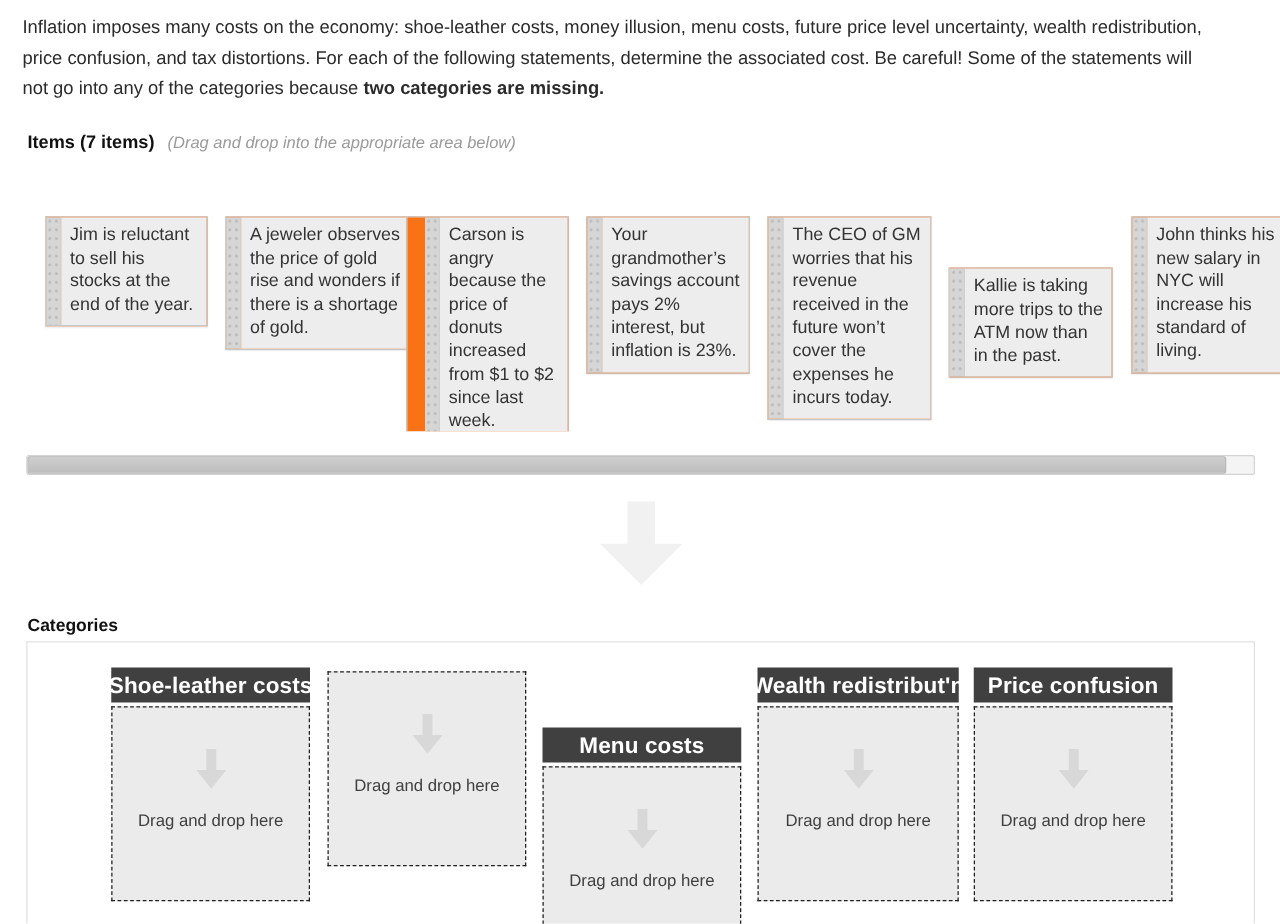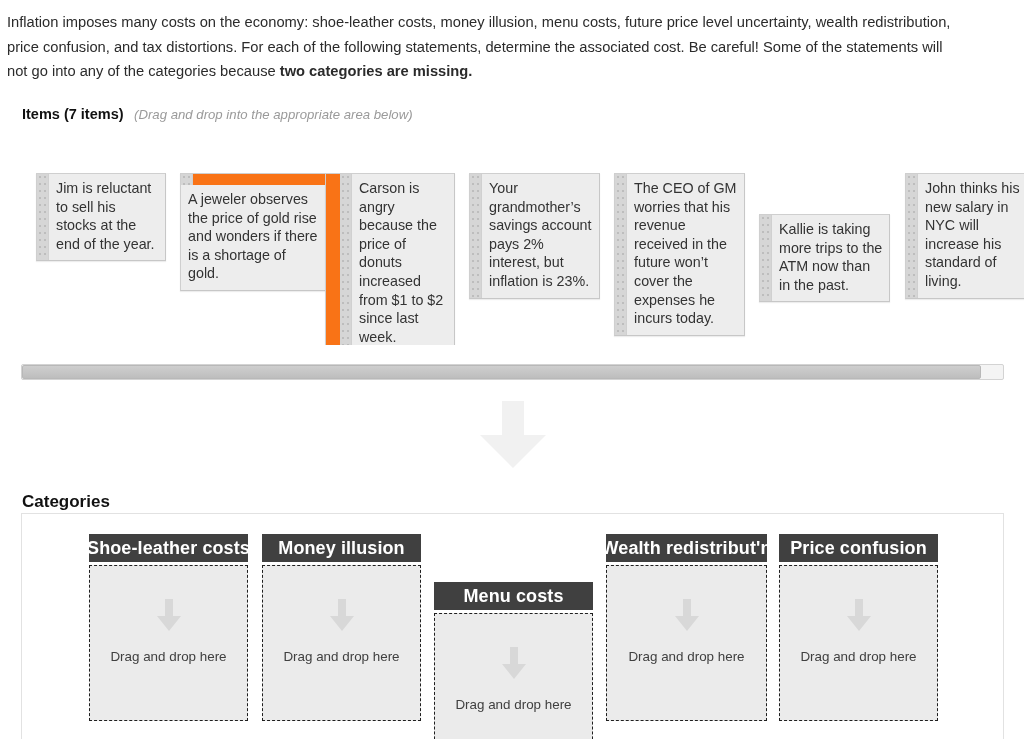--- a/index.html
+++ b/index.html
@@ -13,21 +13,21 @@
     position: relative;
     overflow: hidden;
     font-family: "Liberation Sans", sans-serif;
     color: #222222;
     -webkit-font-smoothing: antialiased;
   }
 
   
   #intro {
     position: absolute;
-    left: 7px;
+    left: 18px;
     top: 10px;
     width: 958px;
     font-size: 14.7px;
     line-height: 24.5px;
     color: #2b2b2b;
   }
   #intro b { font-weight: bold; }
 
   
   #items-header {
@@ -121,21 +121,21 @@
     top: 401px;
     width: 70px;
     height: 68px;
   }
 
   
   #categories-title {
     position: absolute;
     left: 22px;
     top: 492px;
-    font-size: 17px;
+    font-size: 14px;
     font-weight: bold;
     color: #111111;
   }
   #categories-panel {
     position: absolute;
     left: 21px;
     top: 513px;
     width: 983px;
     height: 226px;
     box-sizing: border-box;
@@ -196,21 +196,21 @@
 <div id="items-header">
   <span id="items-title">Items (7 items)</span>
   <span id="items-hint">(Drag and drop into the appropriate area below)</span>
 </div>
 
 <div id="items-strip">
     <div class="item-card" style="left: 36px; width: 130px;">
       <div class="grip"></div>
       <div class="item-text">Jim is reluctant to sell his stocks at the end of the year.</div>
     </div>
-    <div class="item-card" style="left: 180px; width: 147px; flex-direction: column;">
+    <div class="item-card" style="left: 180px; width: 147px;">
       <div class="grip"></div>
       <div class="item-text">A jeweler observes the price of gold rise and wonders if there is a shortage of gold.</div>
     </div>
     <div class="item-card" style="left: 325px; width: 130px; padding-left: 14px;">
       <div class="grip"></div>
       <div class="item-text">Carson is angry because the price of donuts increased from $1 to $2 since last week.</div>
     </div>
     <div class="item-card" style="left: 469px; width: 131px;">
       <div class="grip"></div>
       <div class="item-text">Your grandmother’s savings account pays 2% interest, but inflation is 23%.</div>
@@ -244,21 +244,20 @@
     <div class="cat-col" style="left: 67px; width: 159px;">
       <div class="cat-header">Shoe-leather costs</div>
       <div class="cat-drop">
         <div class="drop-arrow"><svg viewBox="0 0 26 33" width="26" height="33" aria-hidden="true">
             <polygon points="9,0 17,0 17,17 25,17 13,32 1,17 9,17" fill="#d8d8d8"></polygon>
           </svg></div>
         <div class="drop-label">Drag and drop here</div>
       </div>
     </div>
     <div class="cat-col" style="left: 240px; width: 159px;">
-      <div class="cat-header">Money illusion</div>
       <div class="cat-drop">
         <div class="drop-arrow"><svg viewBox="0 0 26 33" width="26" height="33" aria-hidden="true">
             <polygon points="9,0 17,0 17,17 25,17 13,32 1,17 9,17" fill="#d8d8d8"></polygon>
           </svg></div>
         <div class="drop-label">Drag and drop here</div>
       </div>
     </div>
     <div class="cat-col" style="left: 412px; width: 159px; margin-top: 48px;">
       <div class="cat-header">Menu costs</div>
       <div class="cat-drop">

